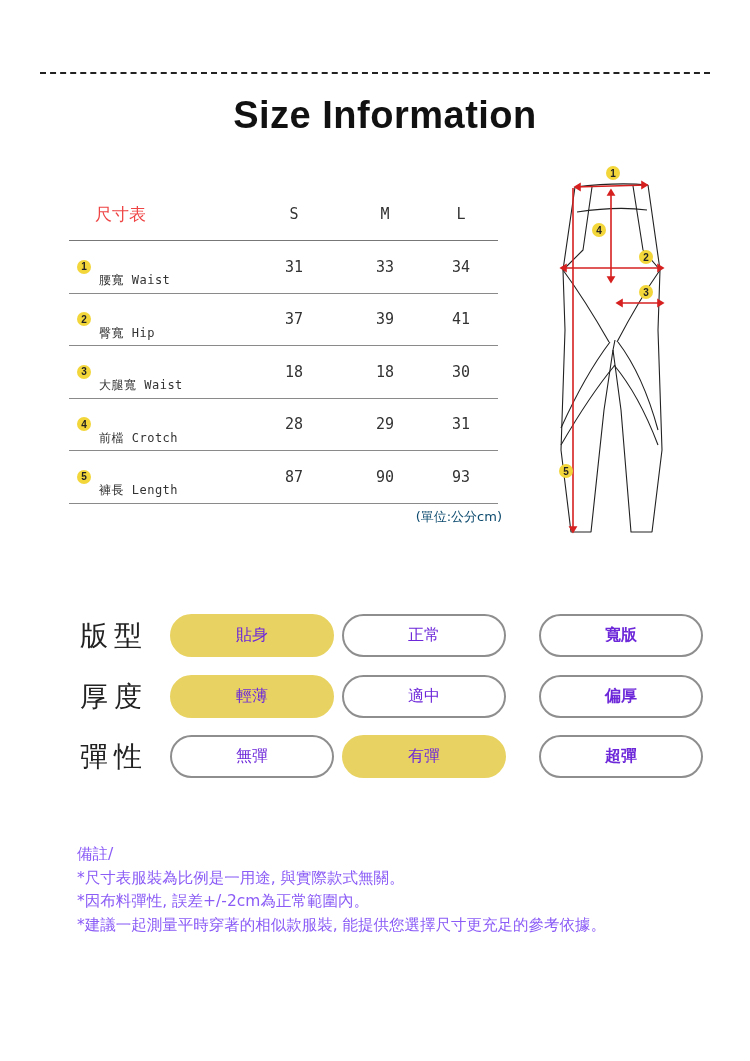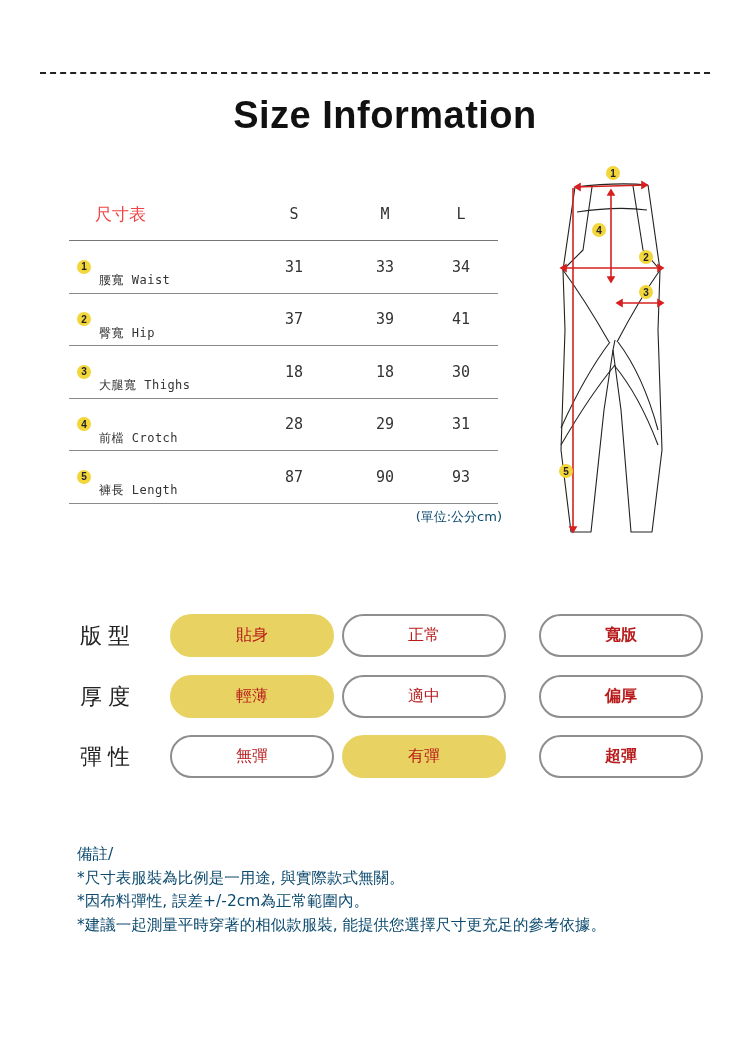--- a/index.html
+++ b/index.html
@@ -44,35 +44,35 @@
     .diag-badge {
       position: absolute; width: 14px; height: 14px; border-radius: 50%; background: #f2d63a;
       font-family: "Liberation Sans", sans-serif; font-size: 10px; font-weight: 700;
       display: flex; align-items: center; justify-content: center; color: #222;
     }
 
     
     .attr-row { position: absolute; left: 80px; width: 600px; height: 44px; }
     .attr-label {
       position: absolute; left: 0; top: 0; height: 100%; display: flex; align-items: center;
-      font-size: 22px; color: #222; letter-spacing: 6px;
+      font-size: 28px; color: #222; letter-spacing: 6px;
     }
     .pill {
       position: absolute; top: 0; width: 164px; height: 43px; border-radius: 22px;
       display: flex; align-items: center; justify-content: center;
-      font-size: 16px; color: #b91c1c; border: 2px solid #8e8e8e; background: #fff;
+      font-size: 16px; color: #6d28d9; border: 2px solid #8e8e8e; background: #fff;
     }
     .pill.selected { background: #e8d362; border-color: #e8d362; }
     .pill.p0 { left: 90px; }
     .pill.p1 { left: 262px; font-family: Liberation Mono, monospace; }
     .pill.p2 { left: 459px; font-weight: bold; }
 
     
     .notes { position: absolute; left: 77px; top: 843px; width: 640px; }
-    .note-line { font-size: 15.5px; line-height: 23.5px; color: #0c4a6e; white-space: nowrap; }
+    .note-line { font-size: 15.5px; line-height: 23.5px; color: #8b5cf6; white-space: nowrap; }
   </style>
 </head>
 <body>
 
 <div class="dash-rule"></div>
 <h1 class="title">Size Information</h1>
 
 <div class="size-table">
   <div class="st-row header">
     <span class="st-cell st-label">尺寸表</span>
@@ -97,21 +97,21 @@
       <span class="st-label-text">臀寬 Hip</span>
     </span>
     <span class="st-cell st-s">37</span>
     <span class="st-cell st-m">39</span>
     <span class="st-cell st-l">41</span>
   </div>
 
   <div class="st-row">
     <span class="st-cell st-label">
       <span class="num-badge">3</span>
-      <span class="st-label-text">大腿寬 Thighs</span>
+      <span class="st-label-text">大腿寬 Waist</span>
     </span>
     <span class="st-cell st-s">18</span>
     <span class="st-cell st-m">18</span>
     <span class="st-cell st-l">30</span>
   </div>
 
   <div class="st-row">
     <span class="st-cell st-label">
       <span class="num-badge">4</span>
       <span class="st-label-text">前檔 Crotch</span>

